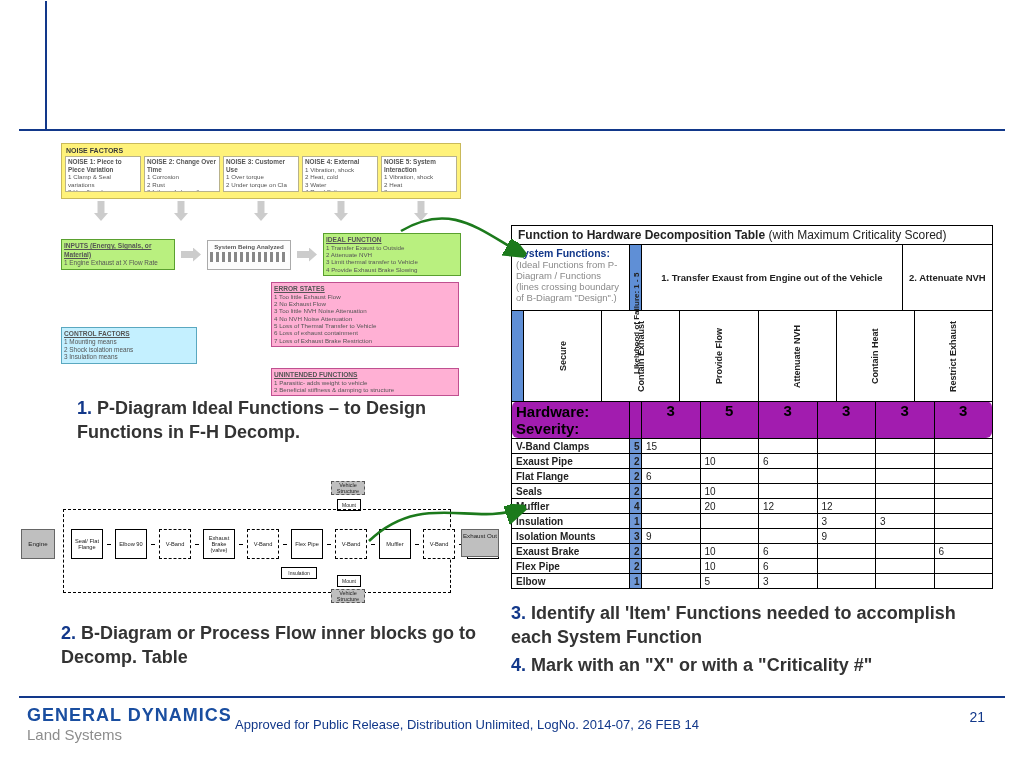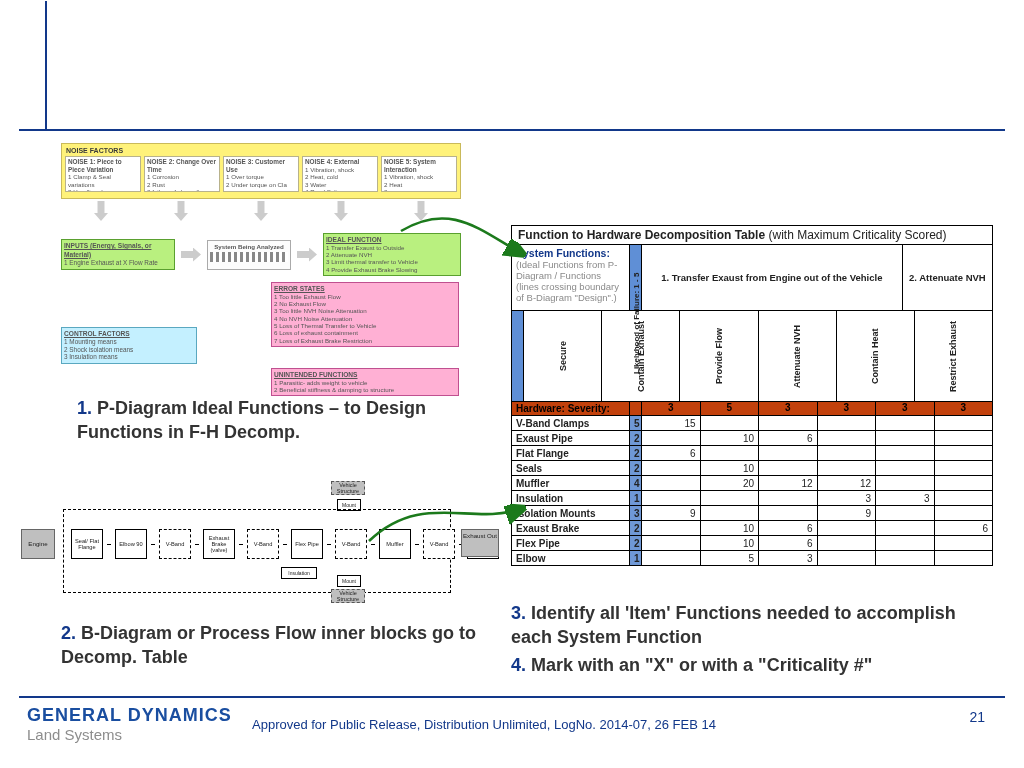--- a/index.html
+++ b/index.html
@@ -44,34 +44,34 @@
   .dtrow{display:flex;}
   .cellL{width:118px;border-right:1px solid #000;border-top:1px solid #000;padding:2px 4px;box-sizing:border-box;}
   .bluebar{width:12px;background:#5f8fd6;border-top:1px solid #000;border-right:1px solid #000;box-sizing:border-box;}
   .sysf{font-size:10.5px;color:#12388a;font-weight:700;}
   .sysfSub{font-size:9.5px;color:#8a8a8a;}
   .fcols{display:flex;flex:1;}
   .fcol{flex:1;border-right:1px solid #000;border-top:1px solid #000;text-align:center;font-size:9.5px;font-weight:700;padding:4px 2px;box-sizing:border-box;display:flex;align-items:center;justify-content:center;}
   .fcol:last-child{border-right:none;}
   .hwf{color:#12388a;font-weight:700;text-align:right;}
   .vrot{writing-mode:vertical-rl;transform:rotate(180deg);font-size:9px;font-weight:700;display:flex;align-items:center;justify-content:center;height:90px;}
-  .sevrow{display:flex;background:#c2410c;color:#000;font-weight:700;font-size:10px;}
+  .sevrow{display:flex;background:#a21caf;color:#000;font-weight:700;font-size:15px;border-radius:6px;}
   .sevrow>div{border-right:1px solid #000;border-top:1px solid #000;box-sizing:border-box;text-align:center;padding:1px 4px;}
   .drow{display:flex;font-size:10px;}
   .drow>div{border-right:1px solid #000;border-top:1px solid #000;box-sizing:border-box;padding:0 4px;height:15px;line-height:15px;}
   .hwname{width:118px;font-weight:700;text-align:left;}
   .sevc{width:12px;background:#6f98d6;text-align:center;font-weight:700;}
-  .vc{flex:1;text-align:right;}
+  .vc{flex:1;text-align:left;}
   .drow>div:last-child{border-right:none;}
   
   .footer{position:absolute;left:18px;right:18px;top:700px;height:55px;}
   .logo{position:absolute;left:8px;top:4px;font-family:Arial;}
   .logo .l1{color:#1a4ea0;font-weight:800;font-size:18px;letter-spacing:1px;font-stretch:expanded;}
   .logo .l2{color:#8d8d8d;font-size:15px;font-weight:400;}
-  .appr{position:absolute;left:233px;top:16px;font-size:13px;color:#12388a;}
+  .appr{position:absolute;left:216px;top:16px;font-size:13px;color:#12388a;}
   .pgnum{position:absolute;right:20px;top:8px;font-size:14px;color:#12388a;}
   
   .garr{position:absolute;stroke:#1c7a1c;stroke-width:2.6;fill:none;}
 </style>
 </head>
 <body>
 
 <div class="slide">
   <div class="vrule"></div>
   <div class="hrule"></div>

